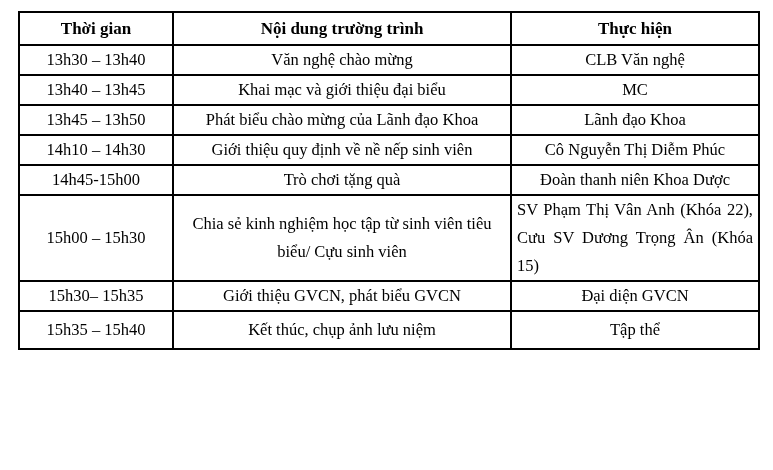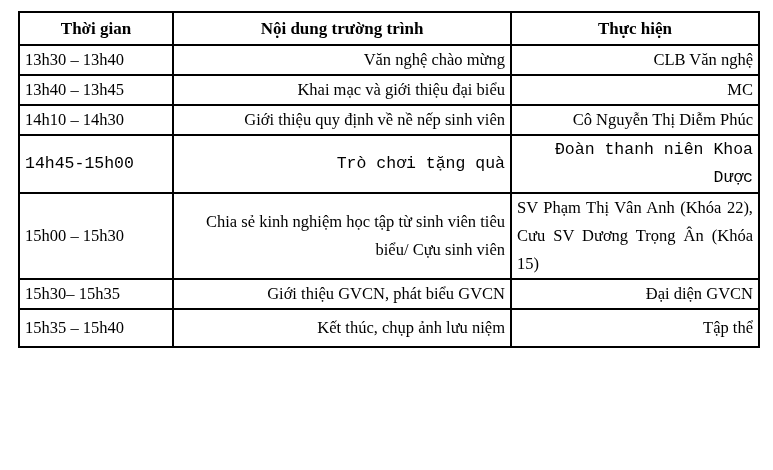--- a/index.html
+++ b/index.html
@@ -38,25 +38,25 @@
     padding: 0 5px;
     overflow: hidden;
   }
   table.schedule th {
     font-weight: bold;
     text-align: center;
     height: 31px;
     font-size: 17px;
   }
   td.time {
-    text-align: left;
+    text-align: center;
     padding: 0 2px;
   }
   td.content, td.performer {
-    text-align: right;
+    text-align: center;
   }
   td.justify {
     text-align: justify;
   }
 </style>
 </head>
 <body>
 
 <div class="page">
   <table class="schedule">
@@ -76,26 +76,31 @@
         <tr style="height: 30px;">
           <td class="time">13h30 – 13h40</td>
           <td class="content">Văn nghệ chào mừng</td>
           <td class="performer">CLB Văn nghệ</td>
         </tr>
         <tr style="height: 20px;">
           <td class="time">13h40 – 13h45</td>
           <td class="content">Khai mạc và giới thiệu đại biểu</td>
           <td class="performer">MC</td>
         </tr>
+        <tr style="height: 29px;">
+          <td class="time">13h45 – 13h50</td>
+          <td class="content">Phát biểu chào mừng của Lãnh đạo Khoa</td>
+          <td class="performer">Lãnh đạo Khoa</td>
+        </tr>
         <tr style="height: 17px;">
           <td class="time">14h10 – 14h30</td>
           <td class="content">Giới thiệu quy định về nề nếp sinh viên</td>
           <td class="performer">Cô Nguyễn Thị Diễm Phúc</td>
         </tr>
-        <tr style="height: 30px; font-family: Liberation Mono, monospace;">
+        <tr style="height: 30px;">
           <td class="time">14h45-15h00</td>
           <td class="content">Trò chơi tặng quà</td>
           <td class="performer">Đoàn thanh niên Khoa Dược</td>
         </tr>
         <tr style="height: 86px;">
           <td class="time">15h00 – 15h30</td>
           <td class="content">Chia sẻ kinh nghiệm học tập từ sinh viên tiêu biểu/ Cựu sinh viên</td>
           <td class="performer justify">SV Phạm Thị Vân Anh (Khóa 22), Cưu SV Dương Trọng Ân (Khóa 15)</td>
         </tr>
         <tr style="height: 18px;">

